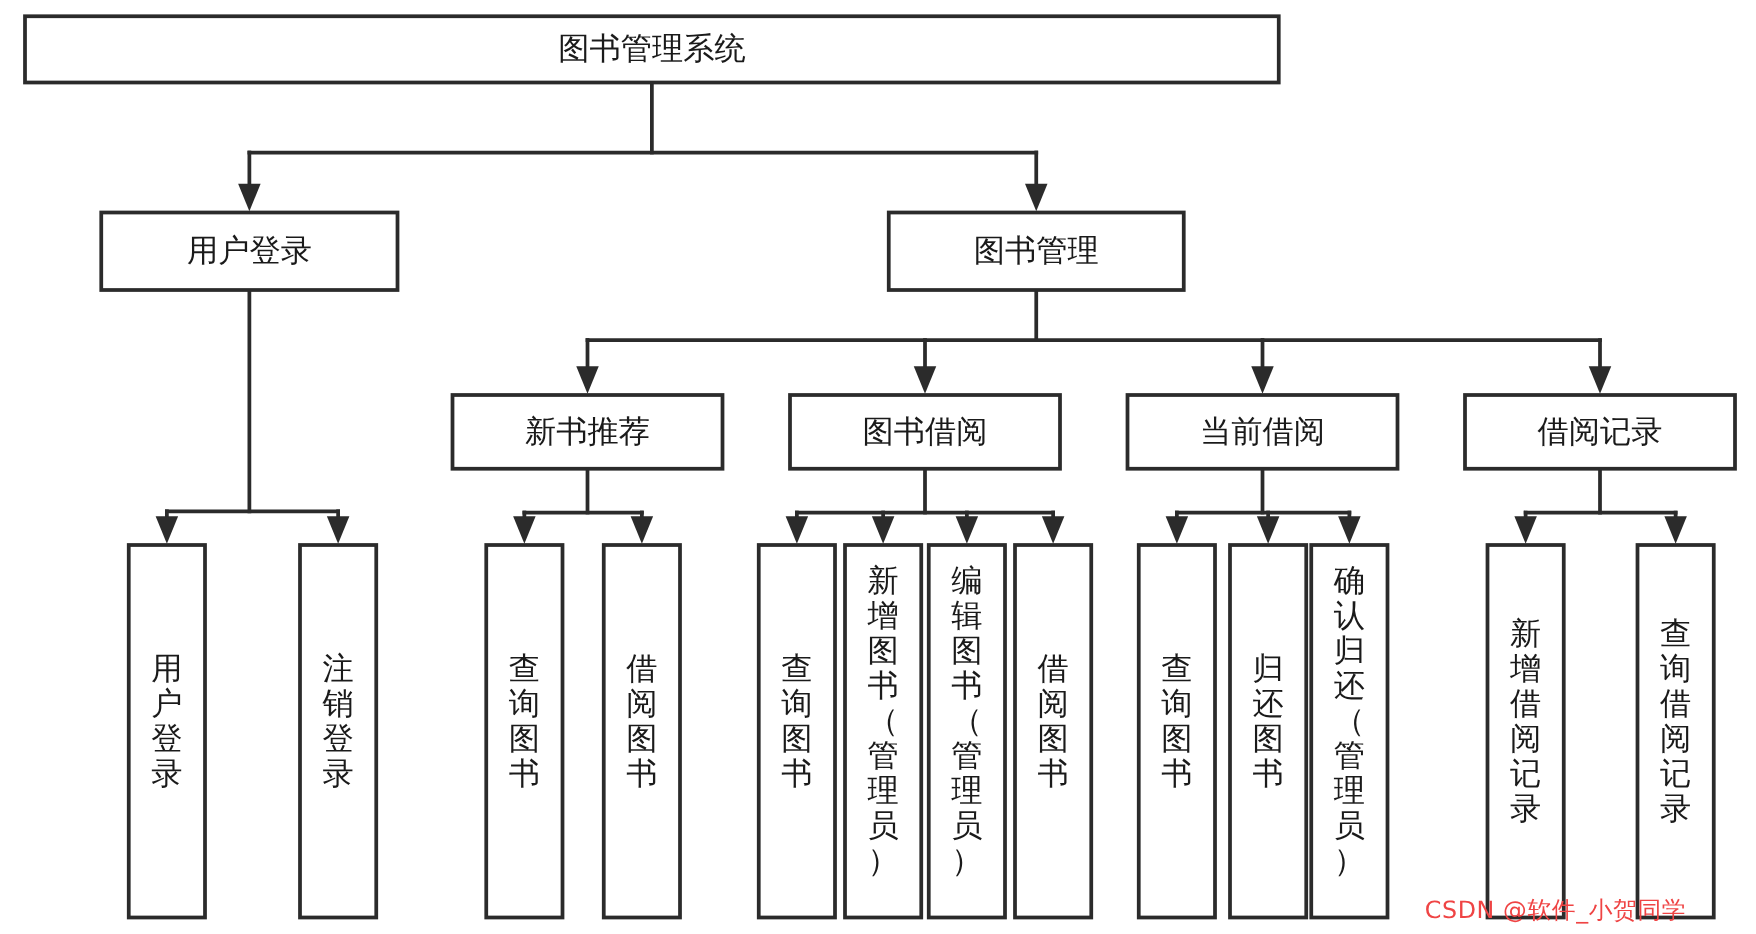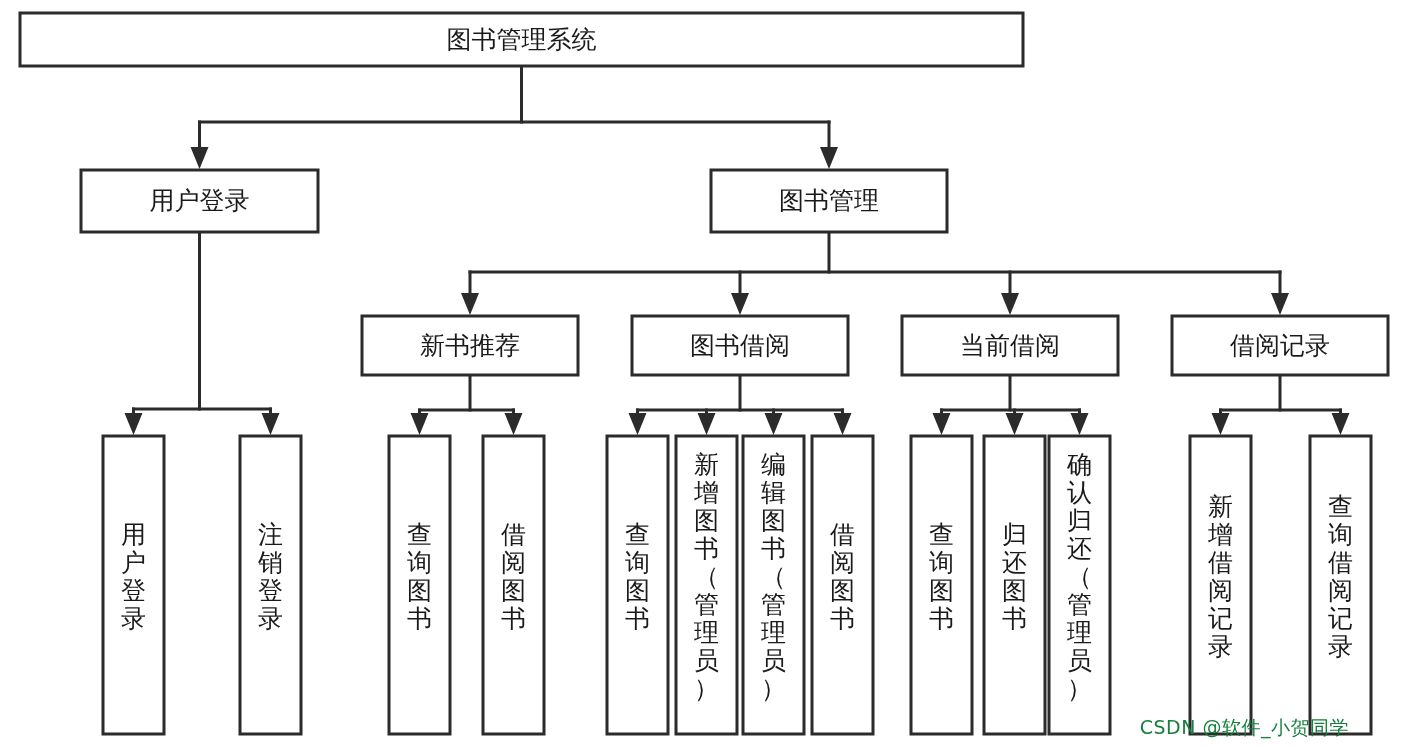--- a/index.html
+++ b/index.html
@@ -54,21 +54,21 @@
   .arrow-head {
     fill: #2b2b2b;
     stroke: none;
   }
   .watermark-text {
     position: absolute;
     right: 10px;
     bottom: 6px;
     font-family: "DejaVu Sans", "Liberation Sans", sans-serif;
     font-size: 19px;
-    color: #15803d;
+    color: #ef4444;
     letter-spacing: 0.5px;
     white-space: nowrap;
     user-select: none;
   }
 </style>
 </head>
 <body>
 
 <div id="diagram-root">
   <svg class="diagram-canvas" id="diagram-canvas" viewBox="0 0 1405 747" xmlns="http://www.w3.org/2000/svg">

